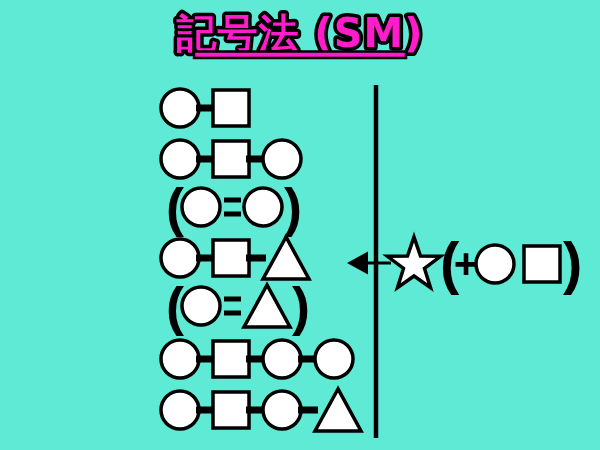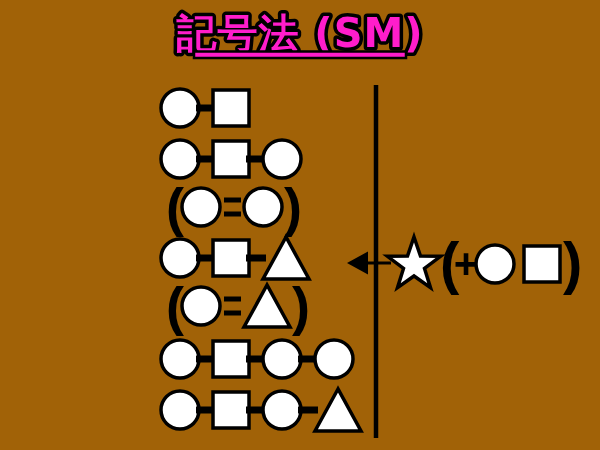--- a/index.html
+++ b/index.html
@@ -8,21 +8,21 @@
     width: 600px;
     height: 450px;
     background: #ffffff;
     overflow: hidden;
     font-family: "Liberation Sans", "DejaVu Sans", sans-serif;
   }
   #stage {
     position: relative;
     width: 600px;
     height: 450px;
-    background: #a16207;
+    background: #5eead4;
     text-align: right;
   }
   svg { display: block; }
   .title-text {
     font-family: "DejaVu Sans", "Liberation Sans", sans-serif;
     font-size: 40px;
     font-weight: bold;
     letter-spacing: 1px;
     paint-order: stroke fill;
     stroke-linejoin: round;

